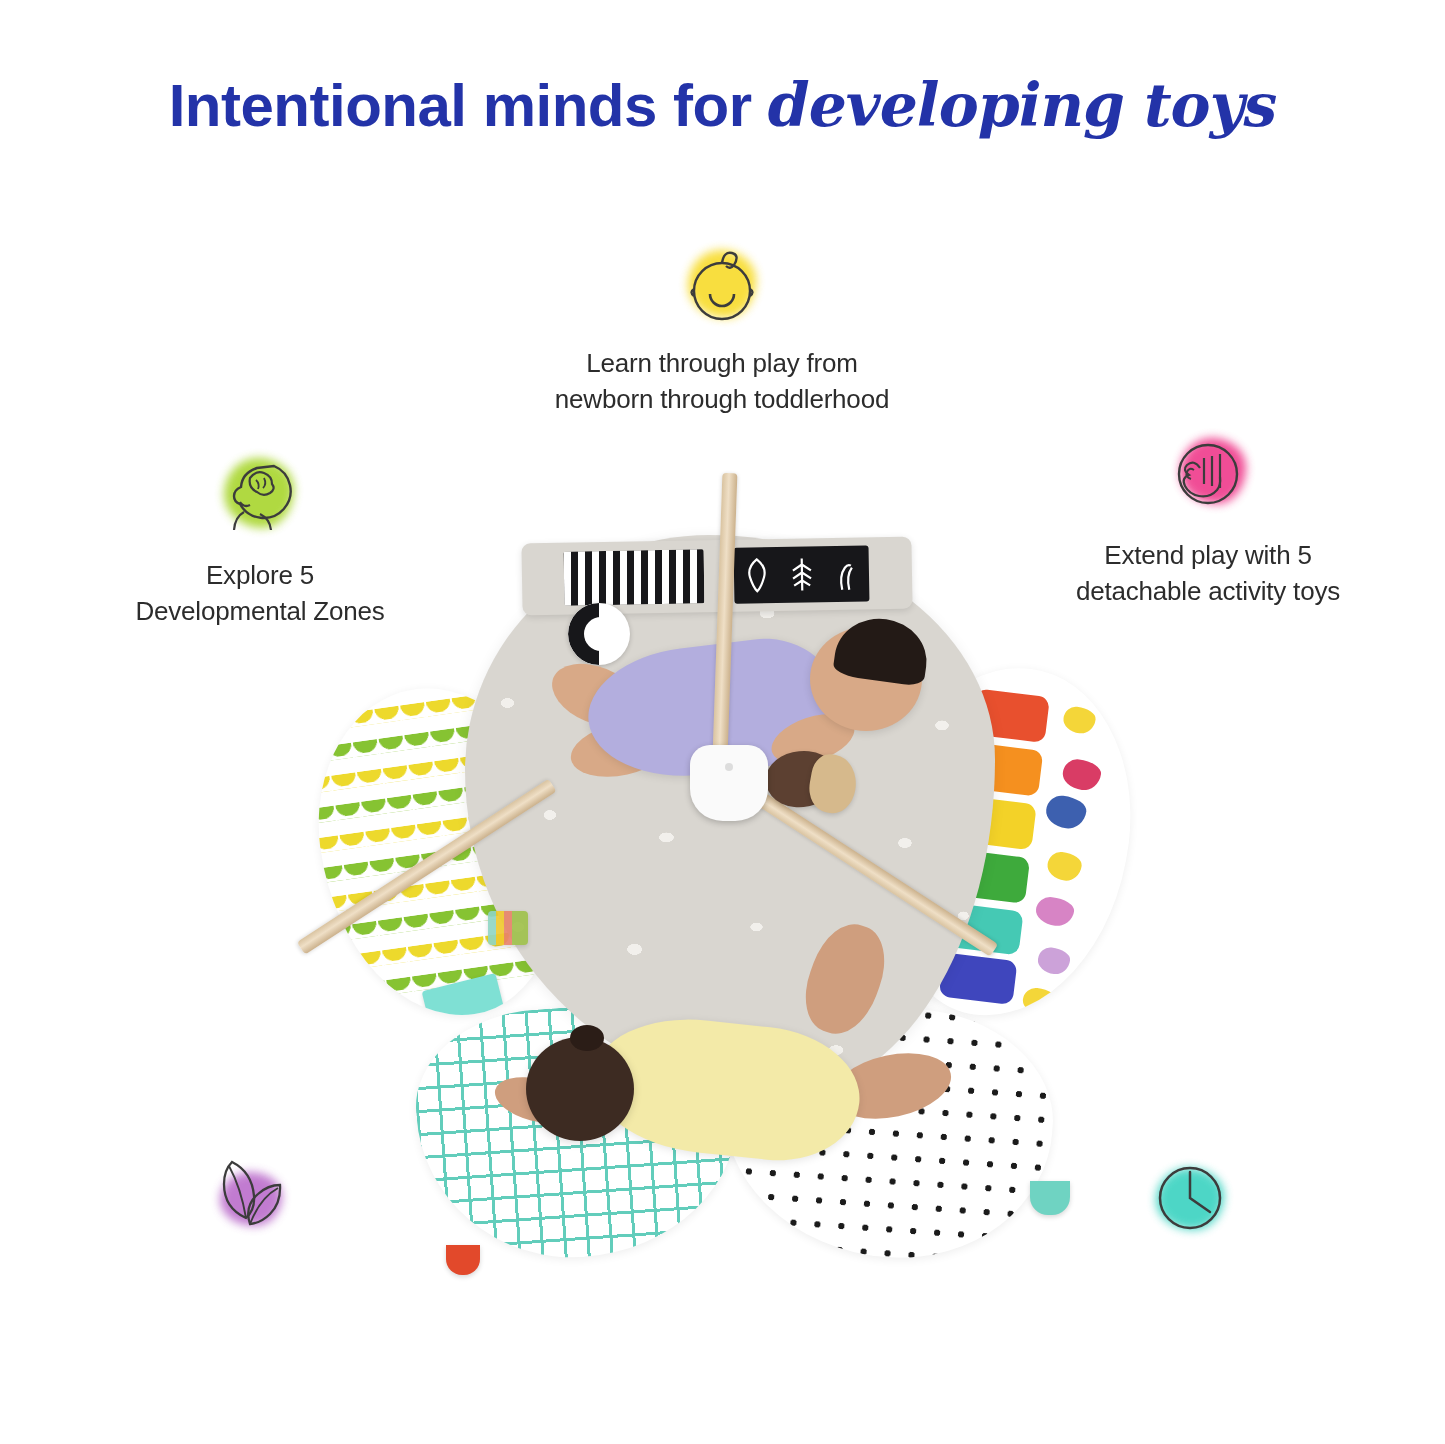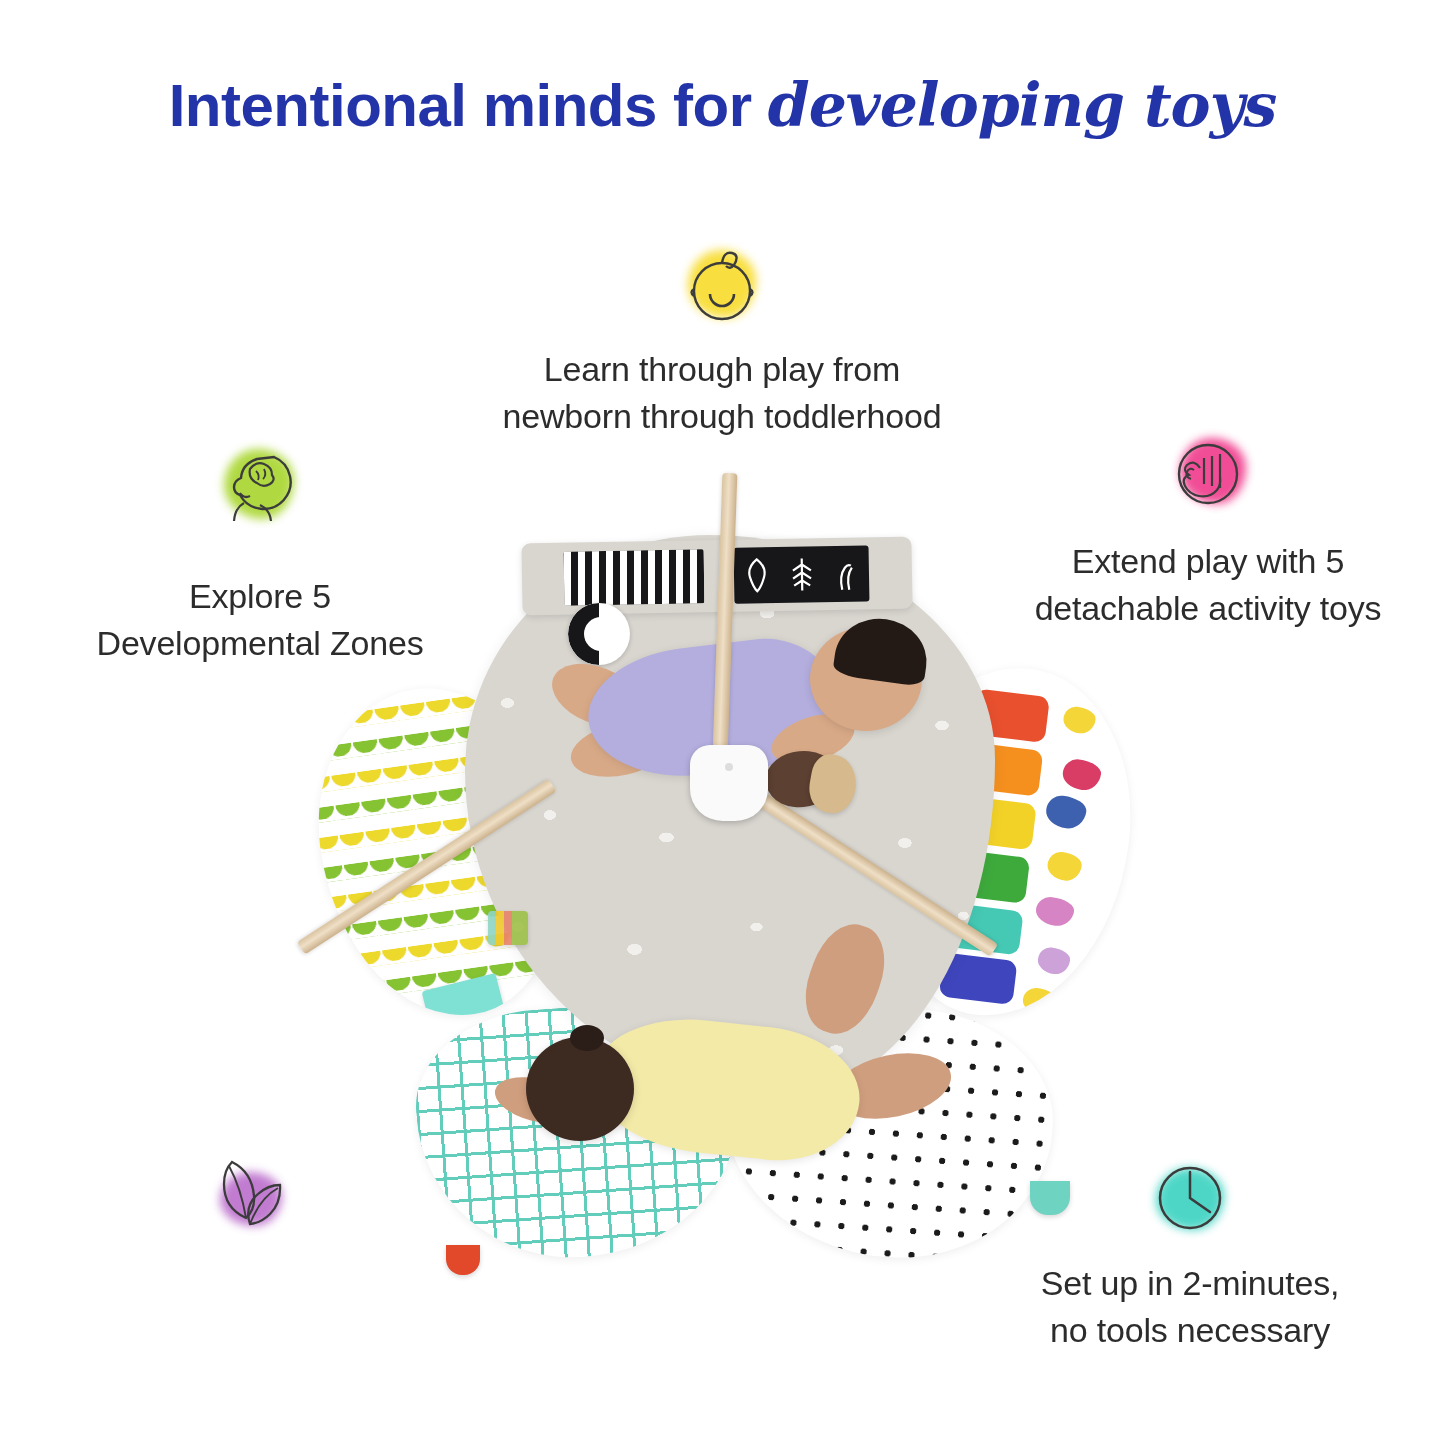--- a/index.html
+++ b/index.html
@@ -20,26 +20,26 @@
     font-size:60px; line-height:1.05; white-space:nowrap;
     color:#2333A8; letter-spacing:-0.5px;
   }
   .title .t-bold{ font-weight:700; font-family:"Liberation Sans", sans-serif; }
   .title .t-ital{ font-style:italic; font-family:"DejaVu Serif", serif; font-weight:700; letter-spacing:-1px; }
 
   
   .feature{ position:absolute; display:flex; flex-direction:column; align-items:center; }
   .feature .icon-box{ width:96px; height:96px; position:relative; }
   .feature .f-text{
-    color:#2c2c2c; font-size:34px; line-height:1.38; text-align:center;
+    color:#2c2c2c; font-size:26px; line-height:1.38; text-align:center;
     letter-spacing:-0.2px; margin-top:14px; white-space:pre-line;
   }
 
   #feat-top      { left:472px; top:236px;  width:500px; }
-  #feat-left     { left:12px;  top:439px;  width:496px;gap:24px; }
+  #feat-left     { left:12px;  top:448px;  width:496px; }
   #feat-right    { left:960px; top:428px;  width:496px; }
   #feat-botleft  { left:12px;  top:1150px; width:476px; }
   #feat-botright { left:952px; top:1150px; width:476px; }
 
   .blob{ position:absolute; border-radius:48% 52% 44% 56% / 52% 44% 56% 48%; filter:blur(5px); opacity:.85; }
 
   
   #stage{
     position:absolute; left:270px; top:455px; width:900px; height:820px;
   }
@@ -305,22 +305,20 @@
 </div>
 
 <div class="feature" id="feat-botright">
   <div class="icon-box">
     <div class="blob" style="left:14px;top:18px;width:68px;height:62px;background:#2fd0bd;"></div>
     <svg width="96" height="96" viewBox="0 0 96 96" style="position:absolute;left:0;top:0">
       <circle cx="48" cy="48" r="30" fill="none" stroke="#3c3c3c" stroke-width="2.5"></circle>
       <path d="M48 22 V48 L68 62" fill="none" stroke="#3c3c3c" stroke-width="2.5" stroke-linecap="round"></path>
     </svg>
   </div>
-  <div class="f-text">Set up in 2-minutes,
-no tools necessary</div>
 </div>
 
 <div id="stage">
   <div class="mat">
 
     <div class="petal" id="zone-green">
       <div class="scallop-row sc-y" style="top:14px"></div>
       <div class="scallop-row sc-g" style="top:44px"></div>
       <div class="scallop-row sc-y" style="top:74px"></div>
       <div class="scallop-row sc-g" style="top:104px"></div>

